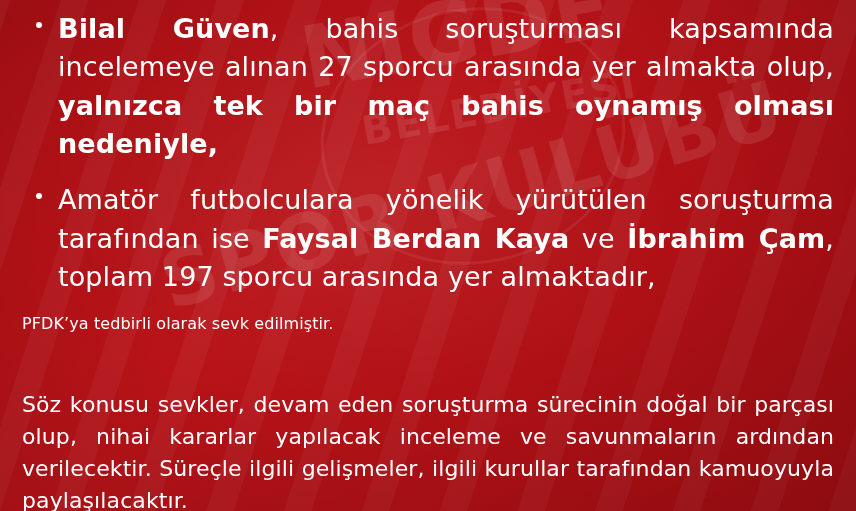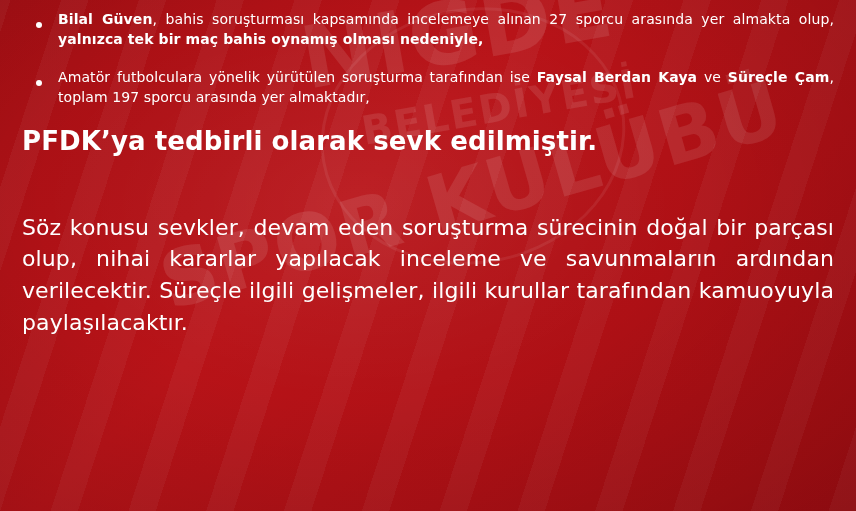--- a/index.html
+++ b/index.html
@@ -88,21 +88,21 @@
 
   ul.bullets {
     list-style: none;
     margin: 0;
     padding: 0;
   }
   li.bullet {
     position: relative;
     padding-left: 36px;
     margin-bottom: 18px;
-    font-size: 14px;
+    font-size: 27px;
     line-height: 1.42;
     text-align: justify;
     text-justify: inter-word;
     letter-spacing: 0.1px;
   }
   li.bullet::before {
     content: "";
     position: absolute;
     left: 14px;
     top: 12px;
@@ -115,22 +115,22 @@
     font-weight: bold;
   }
   .para {
     font-size: 22px;
     line-height: 1.45;
     text-align: justify;
     text-justify: inter-word;
     letter-spacing: 0.1px;
   }
   .strong-line {
-    font-weight: bold;
-    font-size: 26px;
+    font-weight: normal;
+    font-size: 16px;
     margin-bottom: 0;
     letter-spacing: 0.1px;
   }
   .gap-big {
     height: 56px;
   }
   .closing {
     margin-top: 0;
   }
 </style>
@@ -141,21 +141,21 @@
   <div class="stripes"></div>
   <div class="wm-ring"></div>
   <div class="watermark wm-1">NIĞDE</div>
   <div class="watermark wm-2">BELEDİYESİ</div>
   <div class="watermark wm-3">SPOR KULÜBÜ</div>
   <div class="vignette"></div>
 
   <div class="content">
     <ul class="bullets">
       <li class="bullet"><span class="b">Bilal Güven</span><span>, bahis soruşturması kapsamında incelemeye alınan 27 sporcu arasında yer almakta olup, </span><span class="b">yalnızca tek bir maç bahis oynamış olması nedeniyle,</span></li>
-      <li class="bullet"><span>Amatör futbolculara yönelik yürütülen soruşturma tarafından ise </span><span class="b">Faysal Berdan Kaya</span><span> ve </span><span class="b">Süreçle Çam</span><span>, toplam 197 sporcu arasında yer almaktadır,</span></li>
+      <li class="bullet"><span>Amatör futbolculara yönelik yürütülen soruşturma tarafından ise </span><span class="b">Faysal Berdan Kaya</span><span> ve </span><span class="b">İbrahim Çam</span><span>, toplam 197 sporcu arasında yer almaktadır,</span></li>
     </ul>
 
     <div class="strong-line">PFDK’ya tedbirli olarak sevk edilmiştir.</div>
 
     <div class="gap-big"></div>
 
     <div class="para closing">Söz konusu sevkler, devam eden soruşturma sürecinin doğal bir parçası olup, nihai kararlar yapılacak inceleme ve savunmaların ardından verilecektir. Süreçle ilgili gelişmeler, ilgili kurullar tarafından kamuoyuyla paylaşılacaktır.</div>
   </div>
 </div>
 

